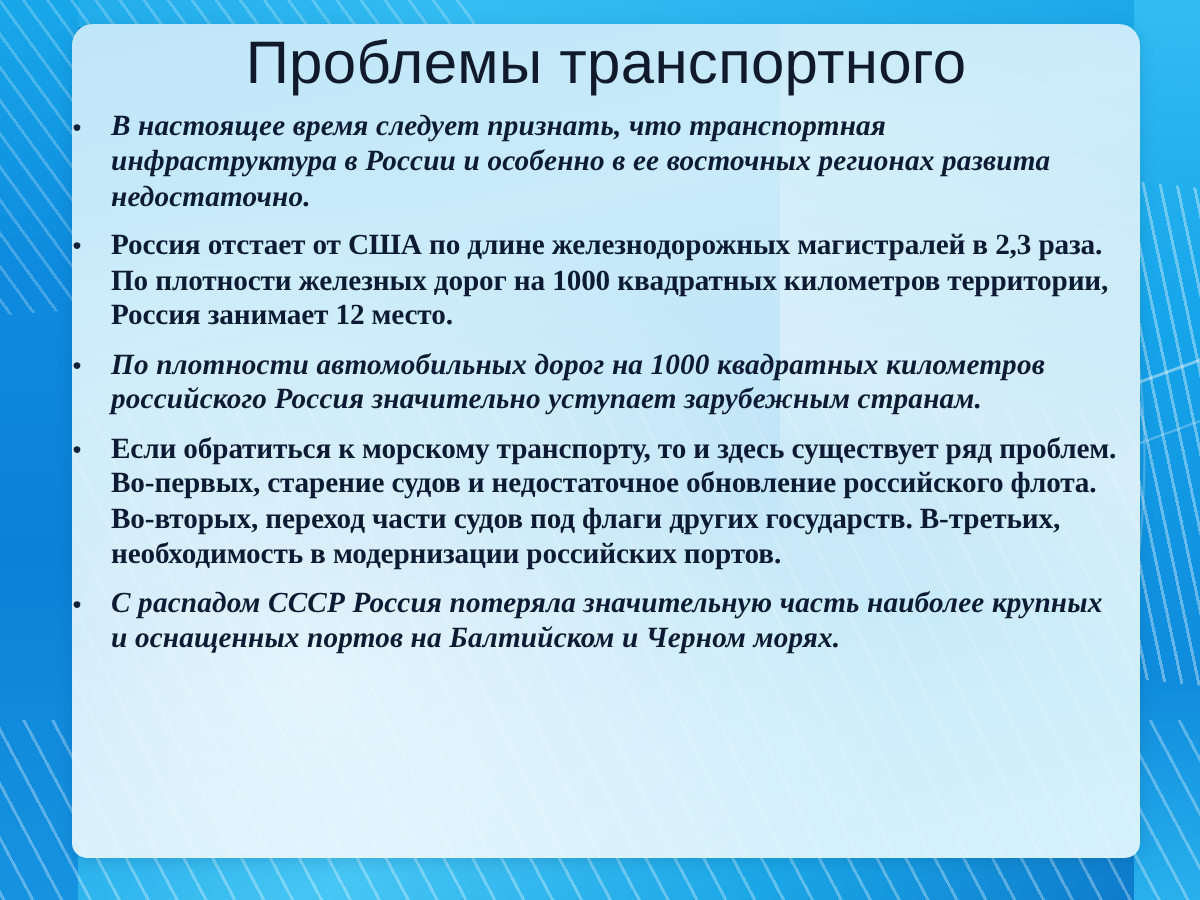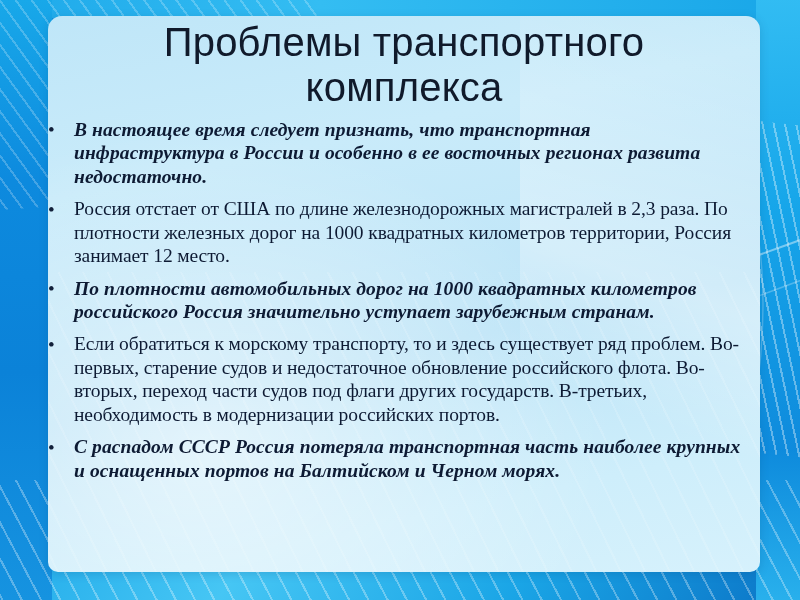--- a/index.html
+++ b/index.html
@@ -160,21 +160,21 @@
     line-height: 1.2;
     color: #12203a;
   }
   .bullet.italic .txt {
     font-style: italic;
     font-weight: 700;
     letter-spacing: 0.1px;
   }
   .bullet.bold .txt {
     font-style: normal;
-    font-weight: 400;
+    font-weight: 700;
     letter-spacing: -0.1px;
   }
   .bullet .txt { display: block; }
 
   #bullets { padding-left: 0; }
 </style>
 </head>
 <body>
 
 <div id="slide">
@@ -194,21 +194,20 @@
     <path d="M-40,300 C80,230 180,205 320,150" fill="none" stroke="rgba(255,255,255,0.50)" stroke-width="2"></path>
     <path d="M-40,340 C80,272 180,246 320,190" fill="none" stroke="rgba(255,255,255,0.30)" stroke-width="1.5"></path>
   </svg>
 
   <div id="panel">
     <div class="panel-sheen"></div>
     <div class="panel-sheen2"></div>
 
     <h1 id="title">
       <span>Проблемы транспортного</span><br>
-      <span>комплекса</span>
     </h1>
 
     <ul id="bullets">
 
       <li class="bullet italic">
         <span class="dot">•</span>
         <span class="txt">В настоящее время следует признать, что транспортная инфраструктура в России и особенно в ее восточных регионах развита недостаточно.</span>
       </li>
 
       <li class="bullet bold">
@@ -221,18 +220,18 @@
         <span class="txt">По плотности автомобильных дорог на 1000 квадратных километров российского Россия значительно уступает зарубежным странам.</span>
       </li>
 
       <li class="bullet bold">
         <span class="dot">•</span>
         <span class="txt">Если обратиться к морскому транспорту, то и здесь существует ряд проблем. Во-первых, старение судов и недостаточное обновление российского флота. Во-вторых, переход части судов  под флаги других государств. В-третьих, необходимость в модернизации российских портов.</span>
       </li>
 
       <li class="bullet italic">
         <span class="dot">•</span>
-        <span class="txt">С распадом СССР Россия потеряла транспортная часть наиболее крупных и оснащенных портов на Балтийском и Черном морях.</span>
+        <span class="txt">С распадом СССР Россия потеряла значительную часть наиболее крупных и оснащенных портов на Балтийском и Черном морях.</span>
       </li>
 
     </ul>
   </div>
 </div>
 
 </body></html>

